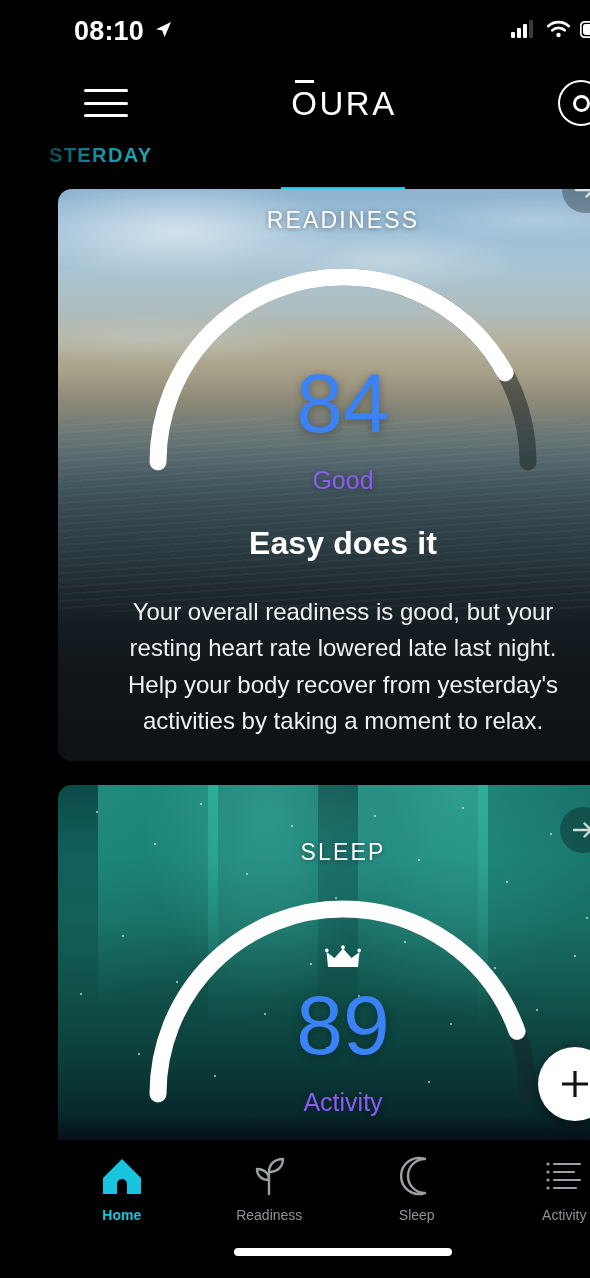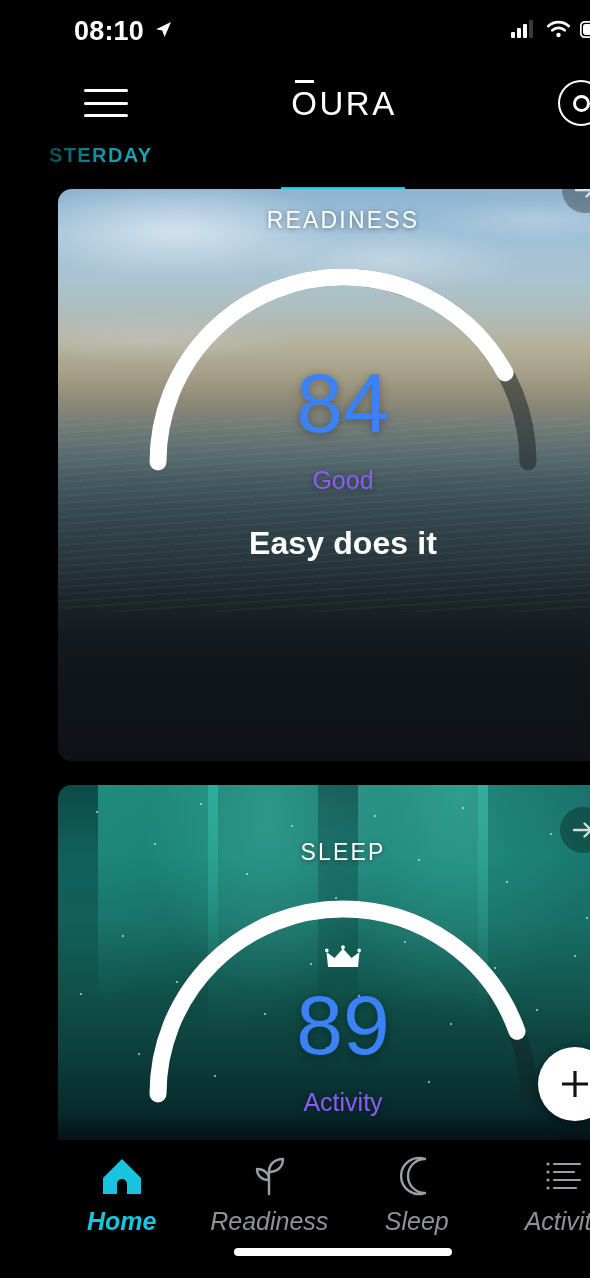--- a/index.html
+++ b/index.html
@@ -140,21 +140,21 @@
     box-shadow:0 3px 12px rgba(0,0,0,.5); cursor:pointer; z-index:6;
   }
 
   
   .bottomnav {
     position:absolute; bottom:0; left:0; width:590px; height:138px;
     background:#000; display:flex; align-items:flex-start; padding-top:14px;
   }
   .navitem { flex:1; display:flex; flex-direction:column; align-items:center; gap:9px; cursor:pointer; }
   .navicon { height:44px; display:flex; align-items:center; justify-content:center; }
-  .navlabel { font-size:25px; color:#8e9496;font-style:italic; }
+  .navlabel { font-size:14px; color:#8e9496; }
   .navitem.active .navlabel { color:#19c4de; font-weight:600; }
   .home-indicator {
     position:absolute; bottom:22px; left:50%; transform:translateX(-50%);
     width:218px; height:8px; border-radius:4px; background:#fff;
   }
 </style>
 </head>
 <body>
 
 <div class="phone">
@@ -235,20 +235,21 @@
           <path d="M100 215 A185 185 0 0 1 470 215" stroke="rgba(30,36,38,0.55)" stroke-width="17" fill="none" stroke-linecap="round"></path>
 
           <path d="M100 215 A185 185 0 0 1 470 215" stroke="#ffffff" stroke-width="17" fill="none" stroke-linecap="round" stroke-dasharray="581" stroke-dashoffset="93"></path>
         </svg>
       </div>
 
       <div class="score" style="top:172px;">84</div>
       <div class="score-label" style="top:277px;">Good</div>
 
       <div class="headline" style="top:336px;">Easy does it</div>
+      <div class="bodytext" style="top:405px;">Your overall readiness is good, but your resting heart rate lowered late last night. Help your body recover from yesterday's activities by taking a moment to relax.</div>
     </div>
 
     <div class="card card-sleep">
       <div class="aurora"></div>
       <div class="stars">
         <i style="left:38px;  top:26px;"></i>
           <i style="left:96px;  top:58px;"></i>
         <i style="left:142px; top:18px;"></i>
           <i style="left:188px; top:88px;"></i>
         <i style="left:233px; top:40px;"></i>

